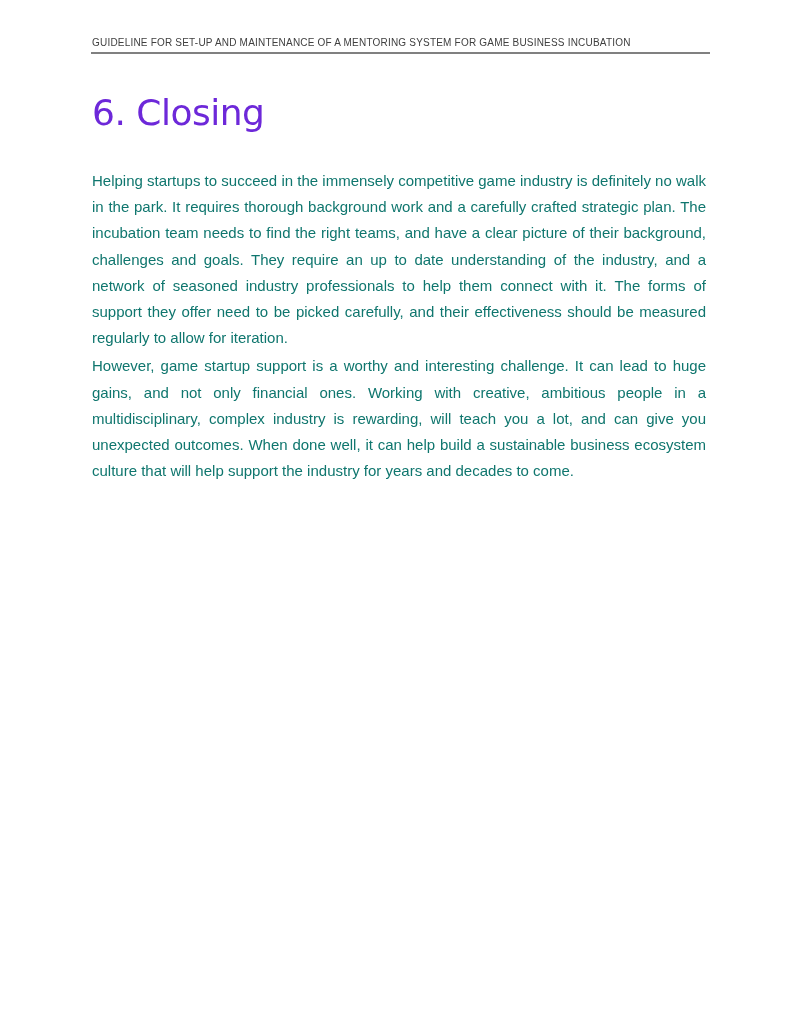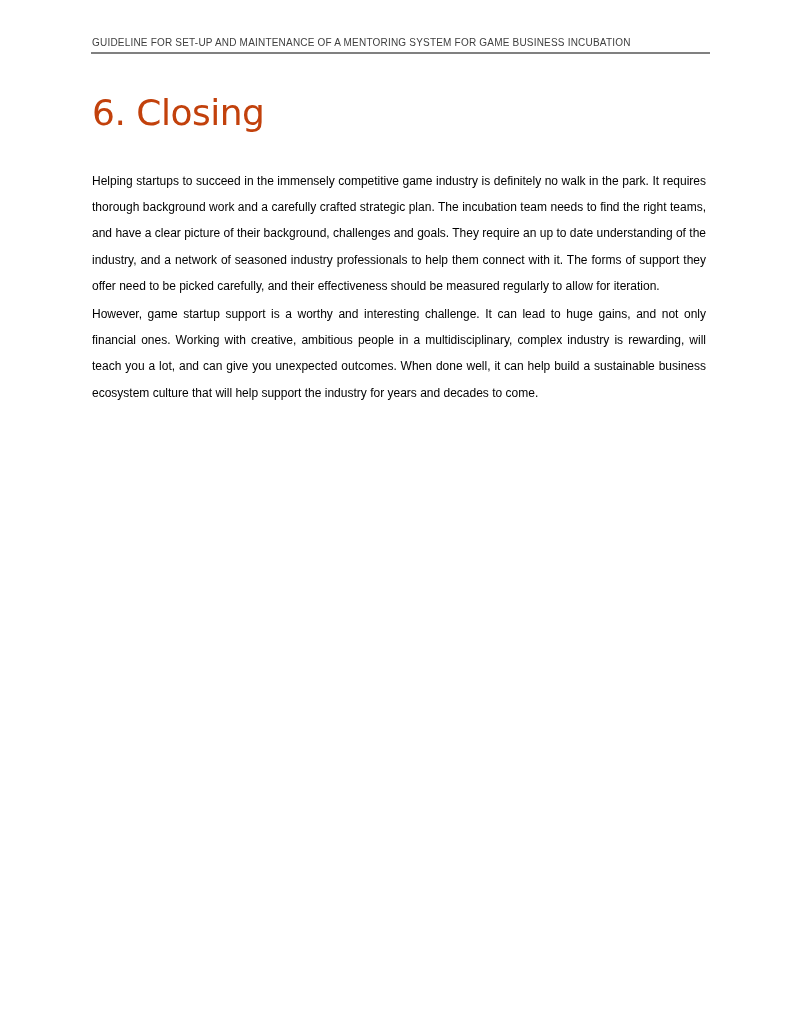--- a/index.html
+++ b/index.html
@@ -9,26 +9,26 @@
       font-family: "Liberation Sans", sans-serif; font-size: 10px;
       color: #404040; letter-spacing: 0.2px; white-space: nowrap;
     }
     .header-rule {
       position: absolute; left: 91px; top: 52px; width: 619px; height: 2px;
       background: #808080;
     }
     .title {
       position: absolute; left: 92px; top: 92px;
       font-family: "DejaVu Sans", sans-serif; font-size: 36px;
-      color: #c2410c; margin: 0; font-weight: normal; letter-spacing: -0.5px;
+      color: #6d28d9; margin: 0; font-weight: normal; letter-spacing: -0.5px;
     }
     .body-text {
       position: absolute; left: 92px; top: 168px; width: 614px;
-      font-family: "Liberation Sans", sans-serif; font-size: 12px;
-      color: #000000; line-height: 26.2px;
+      font-family: "Liberation Sans", sans-serif; font-size: 15px;
+      color: #0f766e; line-height: 26.2px;
     }
     .body-text p { margin: 0 0 2px 0; text-align: justify; }
     .footer {
       position: absolute; left: 93px; top: 1043px;
       font-family: Liberation Serif, serif; font-size: 11px;
       color: #262626; white-space: nowrap;
     }
   </style>
 </head>
 <body>

